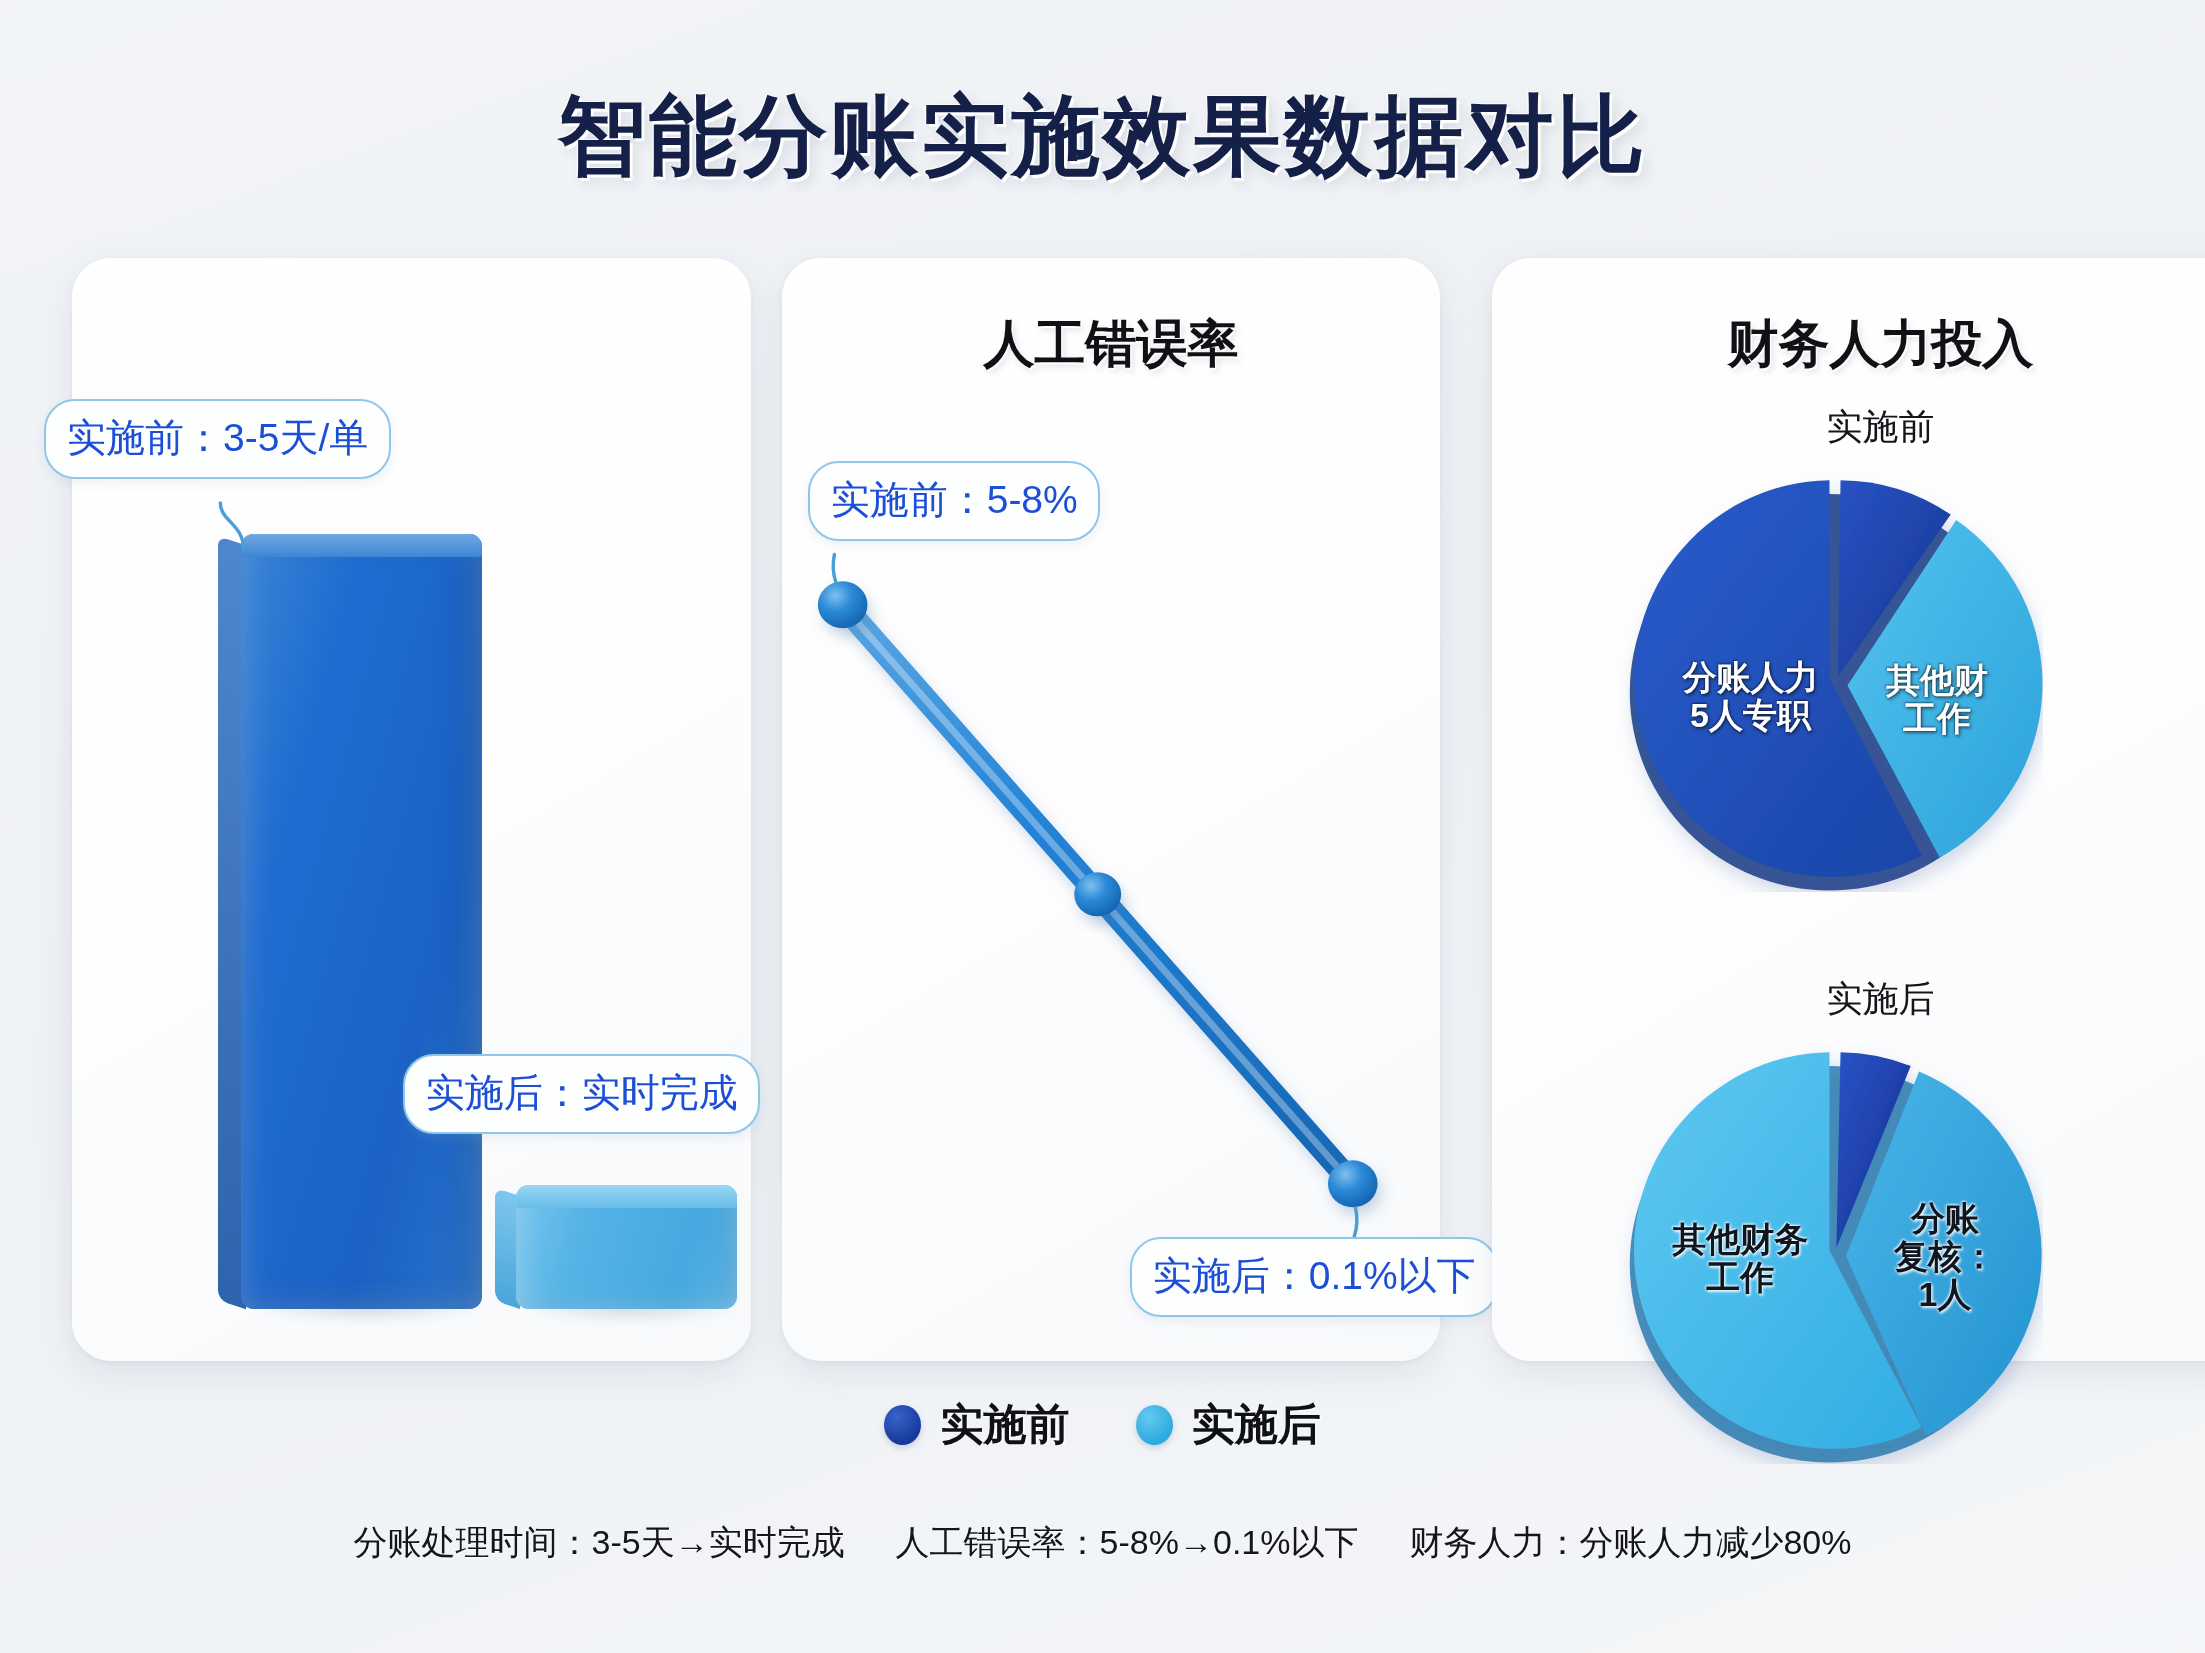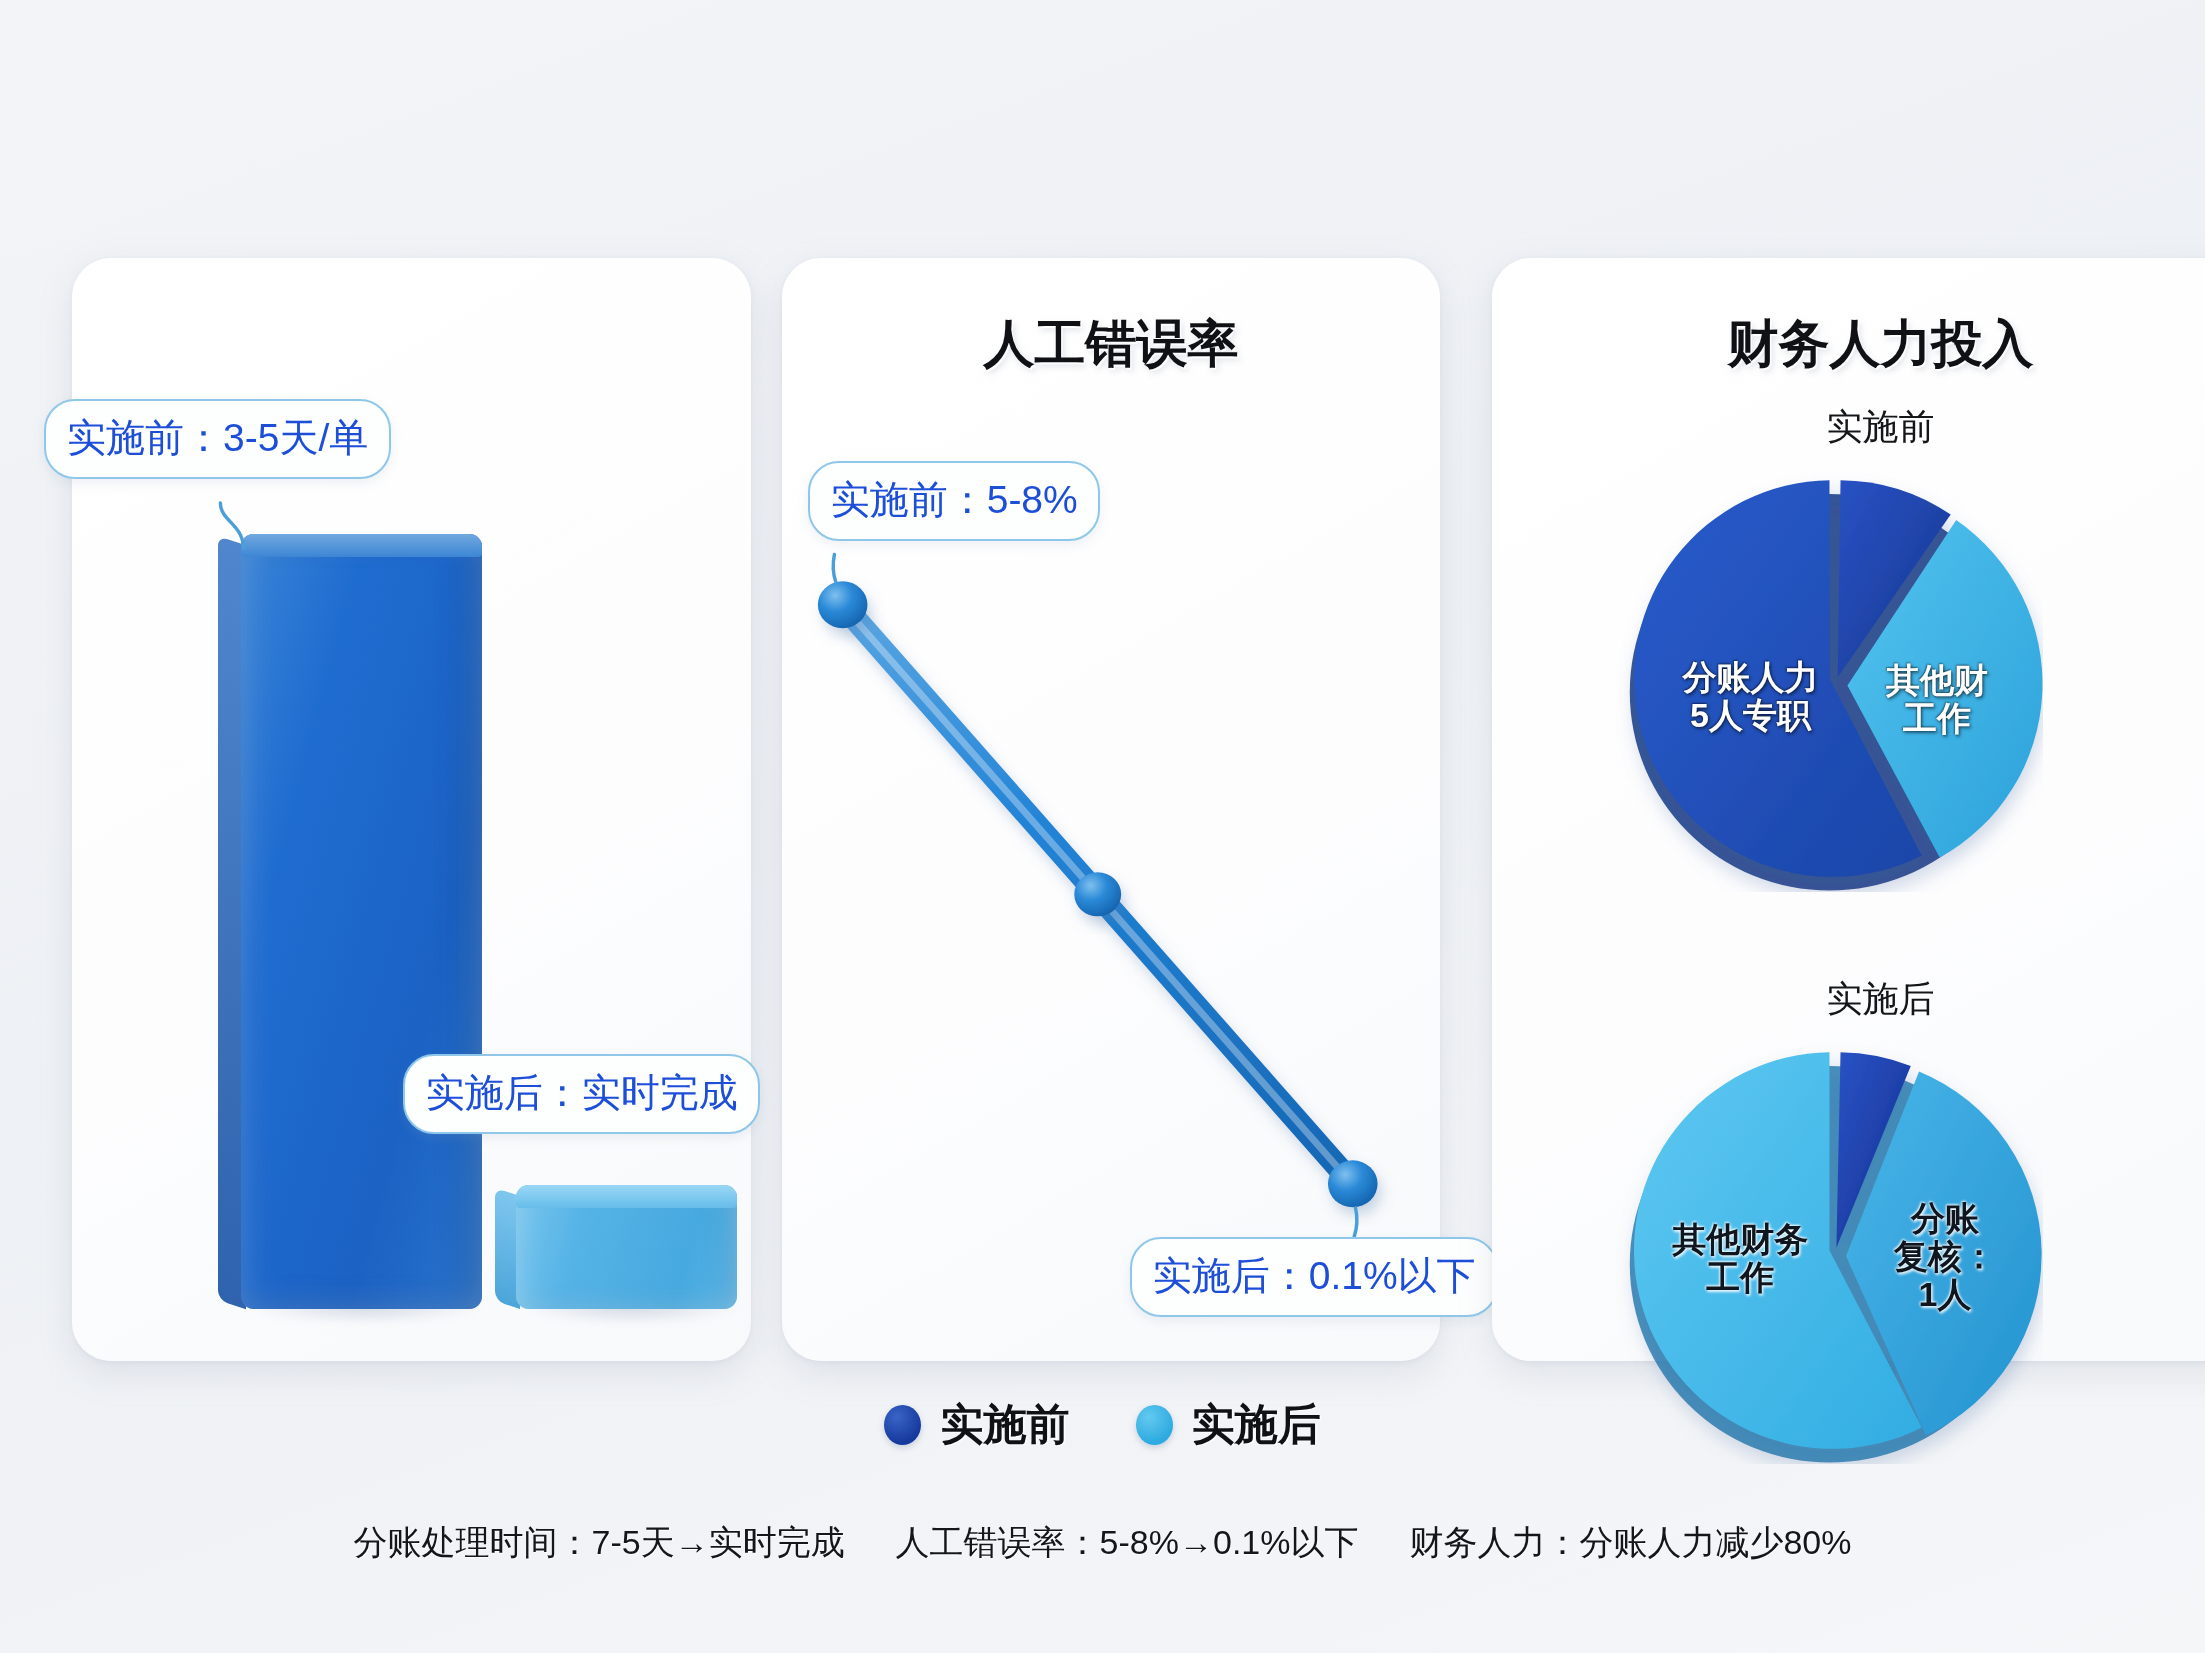--- a/index.html
+++ b/index.html
@@ -105,20 +105,21 @@
     text-shadow:0.7px 1.4px 0 rgba(255,255,255,.8);
   }
   .footer span { white-space:nowrap; }
   .footer .gap { display:inline-block; width:32px; }
 </style>
 </head>
 <body>
 
 <div class="stage">
 
+  <div class="title">智能分账实施效果数据对比</div>
 
   <div class="panel" id="panel-1">
 
     <div class="bar3d" style="left:169px; top:276px; width:241px; height:775px;">
       <div class="shadow"></div>
       <div class="side" style="background:linear-gradient(180deg,#4f86cd,#2f63ad);"></div>
       <div class="face" style="background:linear-gradient(105deg,#3a84d6 0%,#1f6cd0 28%,#1b62c4 70%,#2a74cb 100%);
                   box-shadow:inset 0 0 34px rgba(255,255,255,.22), inset -15px 0 32px rgba(10,50,110,.30);"></div>
       <div class="top" style="background:linear-gradient(180deg,#71a8e0,#3d86d4);"></div>
     </div>
@@ -260,21 +261,21 @@
       <span class="legend-dot" style="background:radial-gradient(circle at 35% 30%, #3a64c8, #16399c 70%);"></span>
       <span class="legend-text">实施前</span>
     </div>
     <div class="legend-item">
       <span class="legend-dot" style="background:radial-gradient(circle at 35% 30%, #63c9f0, #2eaae0 70%);"></span>
       <span class="legend-text">实施后</span>
     </div>
   </div>
 
   <div class="footer">
-    <span>分账处理时间：7-5天→实时完成</span>
+    <span>分账处理时间：3-5天→实时完成</span>
     <span class="gap"></span>
     <span>人工错误率：5-8%→0.1%以下</span>
     <span class="gap"></span>
     <span>财务人力：分账人力减少80%</span>
   </div>
 
 </div>
 
 
 </body></html>

